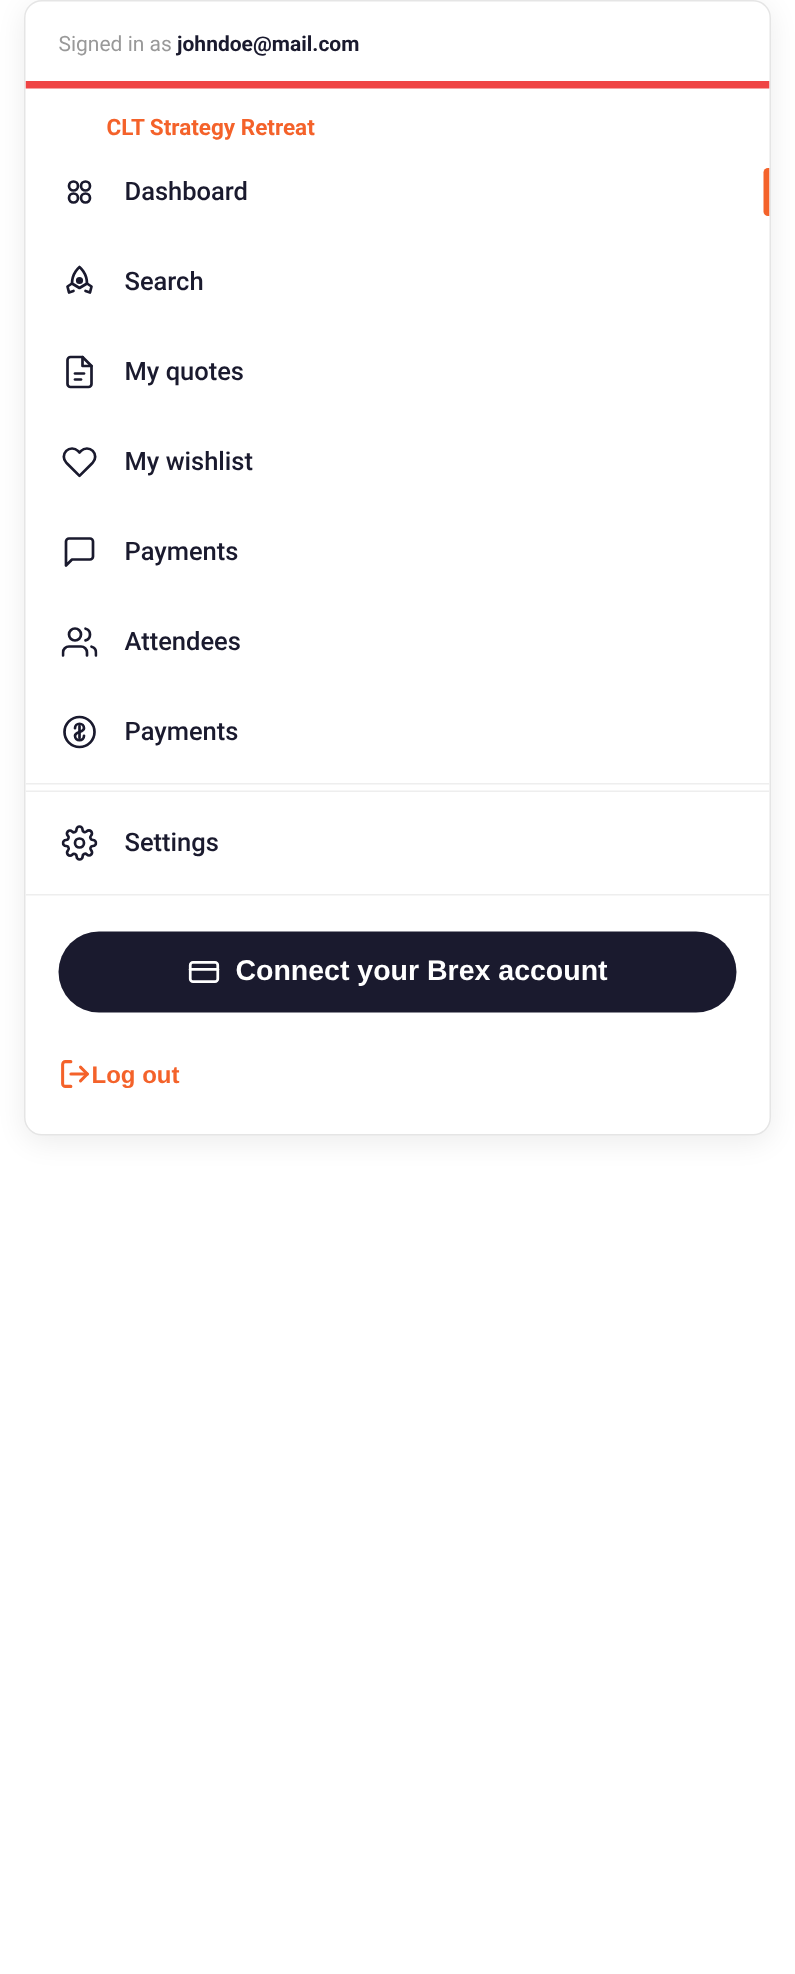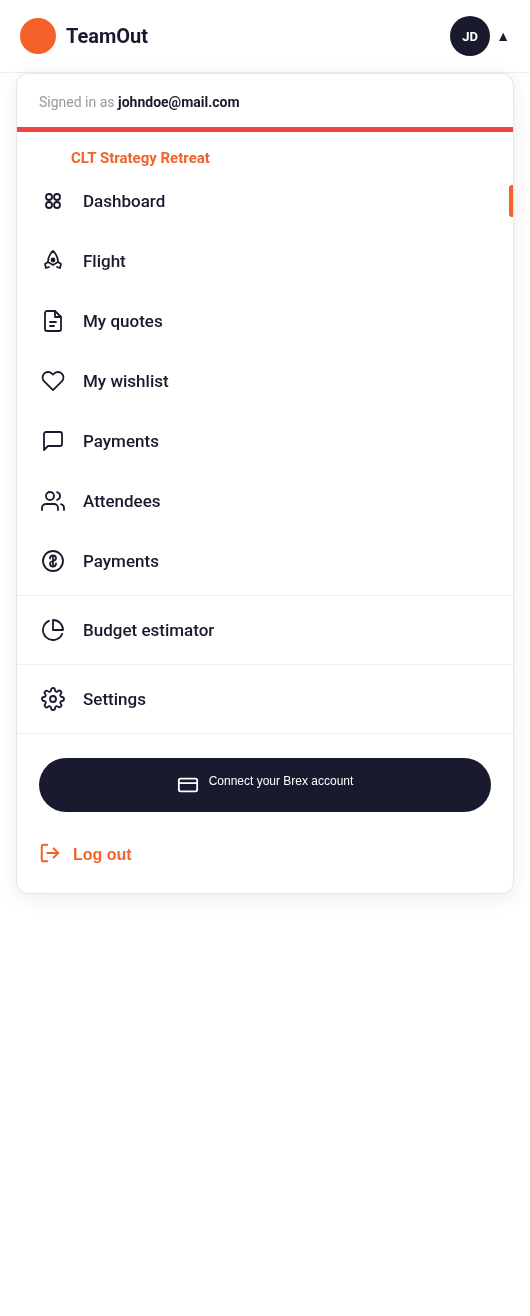--- a/index.html
+++ b/index.html
@@ -156,67 +156,57 @@
     .brex-section {
       padding: 20px 22px 16px 22px;
     }
     .brex-button {
       width: 100%;
       background: #1a1a2e;
       color: #fff;
       border: none;
       border-radius: 30px;
       padding: 16px 24px;
-      font-size: 12px;
-      font-weight: 400;
+      font-size: 19px;
+      font-weight: 700;
       display: flex;
       align-items: flex-start;
       justify-content: center;
       gap: 10px;
       cursor: pointer;
     }
     .brex-icon {
       display: flex;
       align-items: center;
     }
 
     
     .logout-section {
       padding: 10px 22px 22px 22px;
     }
     .logout-btn {
       display: flex;
       align-items: center;
-      gap: 12px;
+      gap: 0;
       background: none;
       border: none;
       cursor: pointer;
       padding: 4px 0;
     }
     .logout-label {
       font-size: 16px;
       font-weight: 700;
       color: #f4622a;
     }
   </style>
 </head>
 <body>
 
 <div class="app-container">
 
-  <div class="header">
-    <div class="header-left">
-      <div class="logo-circle"></div>
-      <span class="app-title">TeamOut</span>
-    </div>
-    <div class="header-right">
-      <div class="avatar-circle">JD</div>
-      <span class="chevron-up">▲</span>
-    </div>
-  </div>
 
   <div class="dropdown-menu">
 
     <div class="signed-in-section">
       <span class="signed-in-text">Signed in as </span><span class="signed-in-text signed-in-email">johndoe@mail.com</span>
     </div>
 
     <div class="workspace-section">
       <span class="workspace-name">CLT Strategy Retreat</span>
     </div>
@@ -238,21 +228,21 @@
 
       <li class="menu-item">
         <div class="menu-icon">
           <svg viewBox="0 0 24 24" fill="none" stroke="#1a1a2e" stroke-width="1.8" stroke-linecap="round" stroke-linejoin="round">
             <path d="M12 2C12 2 7 6 7 13l5 3 5-3c0-7-5-11-5-11z"></path>
             <path d="M7 13l-3 2 1 4 3-1"></path>
             <path d="M17 13l3 2-1 4-3-1"></path>
             <circle cx="12" cy="11" r="1.5" fill="#1a1a2e"></circle>
           </svg>
         </div>
-        <span class="menu-item-label">Flight</span>
+        <span class="menu-item-label">Search</span>
       </li>
 
       <li class="menu-item">
         <div class="menu-icon">
           <svg viewBox="0 0 24 24" fill="none" stroke="#1a1a2e" stroke-width="1.8" stroke-linecap="round" stroke-linejoin="round">
             <path d="M14 2H6a2 2 0 0 0-2 2v16a2 2 0 0 0 2 2h12a2 2 0 0 0 2-2V8z"></path>
             <polyline points="14 2 14 8 20 8"></polyline>
             <line x1="9" y1="13" x2="15" y2="13"></line>
             <line x1="9" y1="17" x2="13" y2="17"></line>
           </svg>
@@ -299,29 +289,20 @@
           </svg>
         </div>
         <span class="menu-item-label">Payments</span>
       </li>
     </ul>
 
     <div class="divider"></div>
 
     <ul class="menu-list">
 
-      <li class="menu-item">
-        <div class="menu-icon">
-          <svg viewBox="0 0 24 24" fill="none" stroke="#1a1a2e" stroke-width="1.8" stroke-linecap="round" stroke-linejoin="round">
-            <path d="M21.21 15.89A10 10 0 1 1 8 2.83"></path>
-            <path d="M22 12A10 10 0 0 0 12 2v10z"></path>
-          </svg>
-        </div>
-        <span class="menu-item-label">Budget estimator</span>
-      </li>
 
     </ul>
 
     <div class="divider"></div>
 
     <ul class="menu-list">
 
 
 
       <li class="menu-item">

